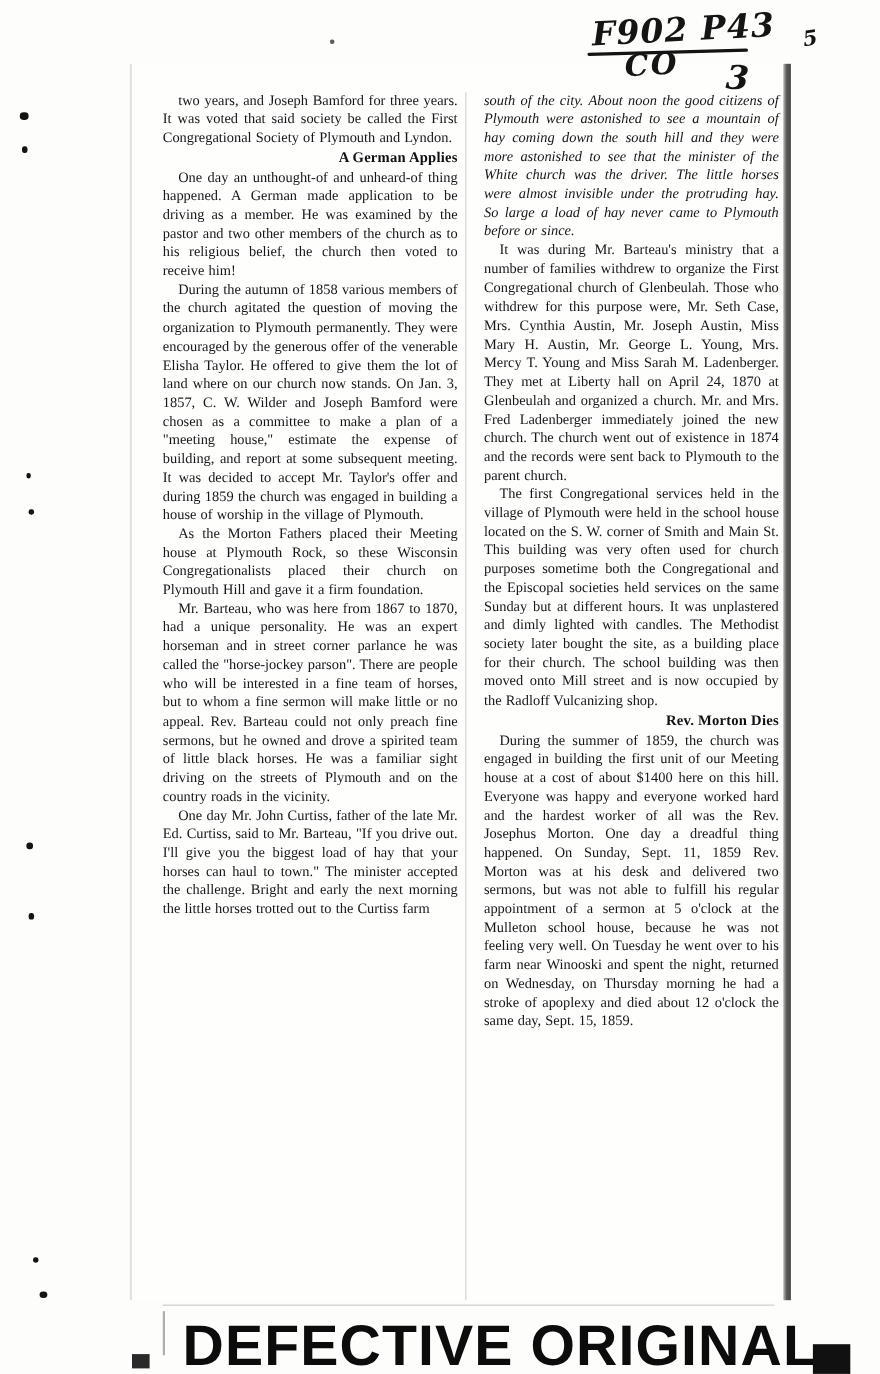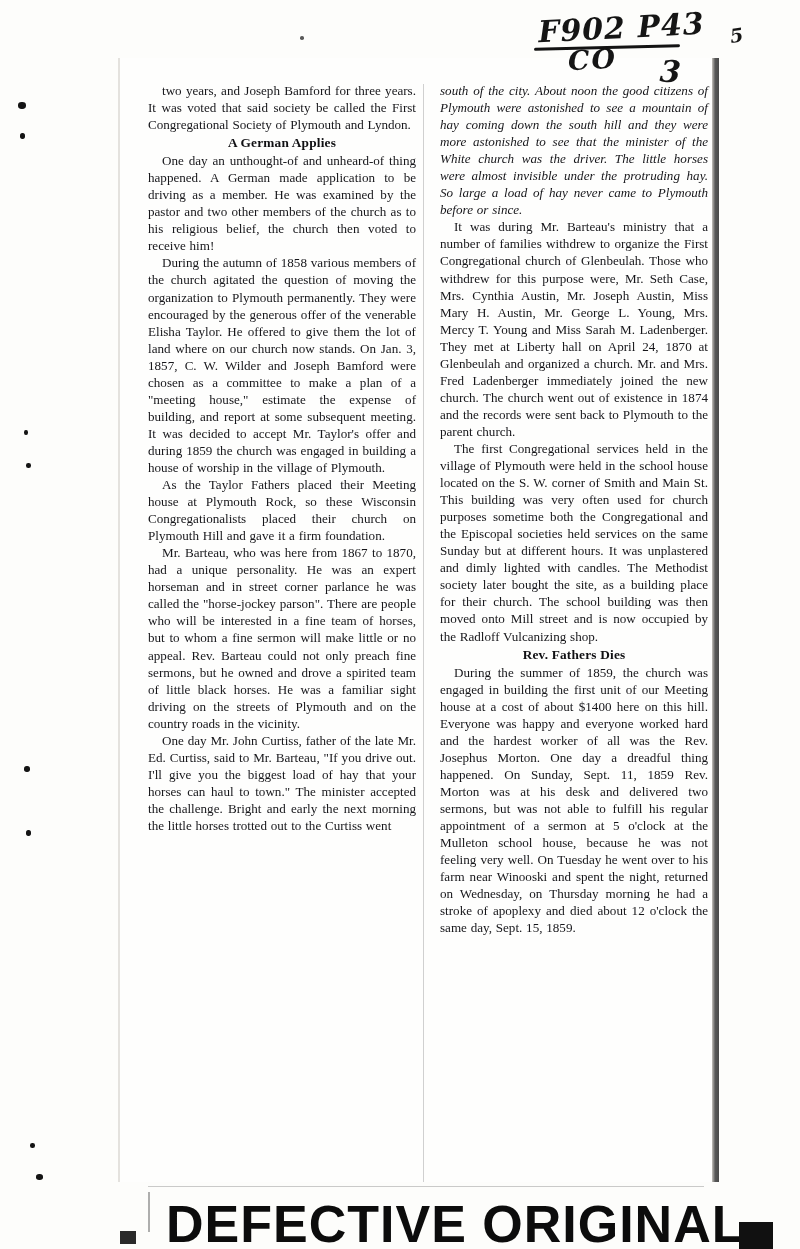--- a/index.html
+++ b/index.html
@@ -99,21 +99,21 @@
     color: #16161a;
     word-spacing: 0.5px;
     font-family: "Liberation Serif", serif;
     -webkit-font-smoothing: none;
   }
   p.para.noindent { text-indent: 0; font-style: italic; }
   h2.subhead {
     margin: 0;
     font-size: 13.3px;
     line-height: 19px;
-    text-align: center;
+    text-align: right;
     font-weight: 700;
     color: #101013;
     font-family: "Liberation Serif", serif;
     letter-spacing: .2px;
   }
 
   
   .stamp-rule {
     position: absolute;
     left: 148px;
@@ -184,29 +184,29 @@
   <div class="handwriting" id="hw-5">5</div>
 
   <div class="gutter"></div>
 
   <div class="columns">
     <div class="col col-left" id="col-left">
         <p class="para">two years, and Joseph Bamford for three years. It was voted that said society be called the First Congregational Society of Plymouth and Lyndon.</p>
         <h2 class="subhead">A German Applies</h2>
         <p class="para">One day an unthought-of and unheard-of thing happened. A German made application to be driving as a member. He was examined by the pastor and two other members of the church as to his religious belief, the church then voted to receive him!</p>
         <p class="para">During the autumn of 1858 various members of the church agitated the question of moving the organization to Plymouth permanently. They were encouraged by the generous offer of the venerable Elisha Taylor. He offered to give them the lot of land where on our church now stands. On Jan. 3, 1857, C. W. Wilder and Joseph Bamford were chosen as a committee to make a plan of a "meeting house," estimate the expense of building, and report at some subsequent meeting. It was decided to accept Mr. Taylor's offer and during 1859 the church was engaged in building a house of worship in the village of Plymouth.</p>
-        <p class="para">As the Taylor Fathers placed their Meeting house at Plymouth Rock, so these Wisconsin Congregationalists placed their church on Plymouth Hill and gave it a firm foundation.</p>
+        <p class="para">As the Morton Fathers placed their Meeting house at Plymouth Rock, so these Wisconsin Congregationalists placed their church on Plymouth Hill and gave it a firm foundation.</p>
         <p class="para">Mr. Barteau, who was here from 1867 to 1870, had a unique personality. He was an expert horseman and in street corner parlance he was called the "horse-jockey parson". There are people who will be interested in a fine team of horses, but to whom a fine sermon will make little or no appeal. Rev. Barteau could not only preach fine sermons, but he owned and drove a spirited team of little black horses. He was a familiar sight driving on the streets of Plymouth and on the country roads in the vicinity.</p>
-        <p class="para">One day Mr. John Curtiss, father of the late Mr. Ed. Curtiss, said to Mr. Barteau, "If you drive out. I'll give you the biggest load of hay that your horses can haul to town." The minister accepted the challenge. Bright and early the next morning the little horses trotted out to the Curtiss went</p>
+        <p class="para">One day Mr. John Curtiss, father of the late Mr. Ed. Curtiss, said to Mr. Barteau, "If you drive out. I'll give you the biggest load of hay that your horses can haul to town." The minister accepted the challenge. Bright and early the next morning the little horses trotted out to the Curtiss farm</p>
       </div>
     <div class="col col-right" id="col-right">
         <p class="para noindent">south of the city. About noon the good citizens of Plymouth were astonished to see a mountain of hay coming down the south hill and they were more astonished to see that the minister of the White church was the driver. The little horses were almost invisible under the protruding hay. So large a load of hay never came to Plymouth before or since.</p>
         <p class="para">It was during Mr. Barteau's ministry that a number of families withdrew to organize the First Congregational church of Glenbeulah. Those who withdrew for this purpose were, Mr. Seth Case, Mrs. Cynthia Austin, Mr. Joseph Austin, Miss Mary H. Austin, Mr. George L. Young, Mrs. Mercy T. Young and Miss Sarah M. Ladenberger. They met at Liberty hall on April 24, 1870 at Glenbeulah and organized a church. Mr. and Mrs. Fred Ladenberger immediately joined the new church. The church went out of existence in 1874 and the records were sent back to Plymouth to the parent church.</p>
         <p class="para">The first Congregational services held in the village of Plymouth were held in the school house located on the S. W. corner of Smith and Main St. This building was very often used for church purposes sometime both the Congregational and the Episcopal societies held services on the same Sunday but at different hours. It was unplastered and dimly lighted with candles. The Methodist society later bought the site, as a building place for their church. The school building was then moved onto Mill street and is now occupied by the Radloff Vulcanizing shop.</p>
-        <h2 class="subhead">Rev. Fathers Dies</h2>
+        <h2 class="subhead">Rev. Morton Dies</h2>
         <p class="para">During the summer of 1859, the church was engaged in building the first unit of our Meeting house at a cost of about $1400 here on this hill. Everyone was happy and everyone worked hard and the hardest worker of all was the Rev. Josephus Morton. One day a dreadful thing happened. On Sunday, Sept. 11, 1859 Rev. Morton was at his desk and delivered two sermons, but was not able to fulfill his regular appointment of a sermon at 5 o'clock at the Mulleton school house, because he was not feeling very well. On Tuesday he went over to his farm near Winooski and spent the night, returned on Wednesday, on Thursday morning he had a stroke of apoplexy and died about 12 o'clock the same day, Sept. 15, 1859.</p>
       </div>
   </div>
 
   <div class="stamp-rule"></div>
   <div class="stamp-tick"></div>
   <div id="stamp">DEFECTIVE ORIGINAL</div>
   <div class="stamp-block"></div>
   <div class="stamp-block2"></div>
 

